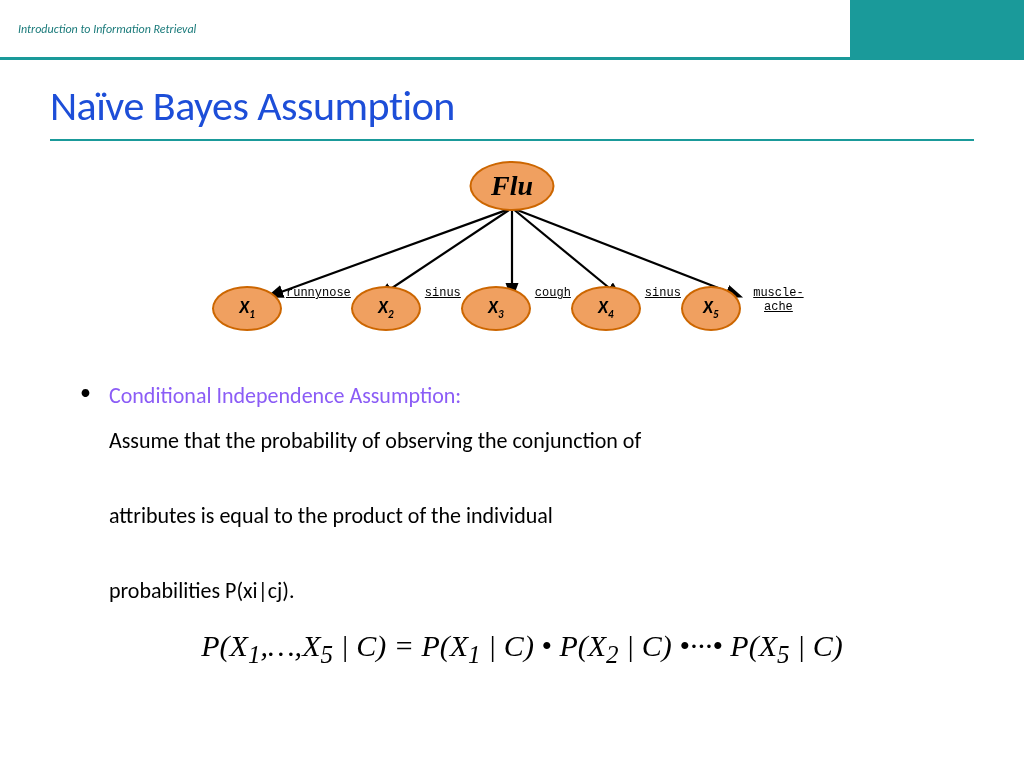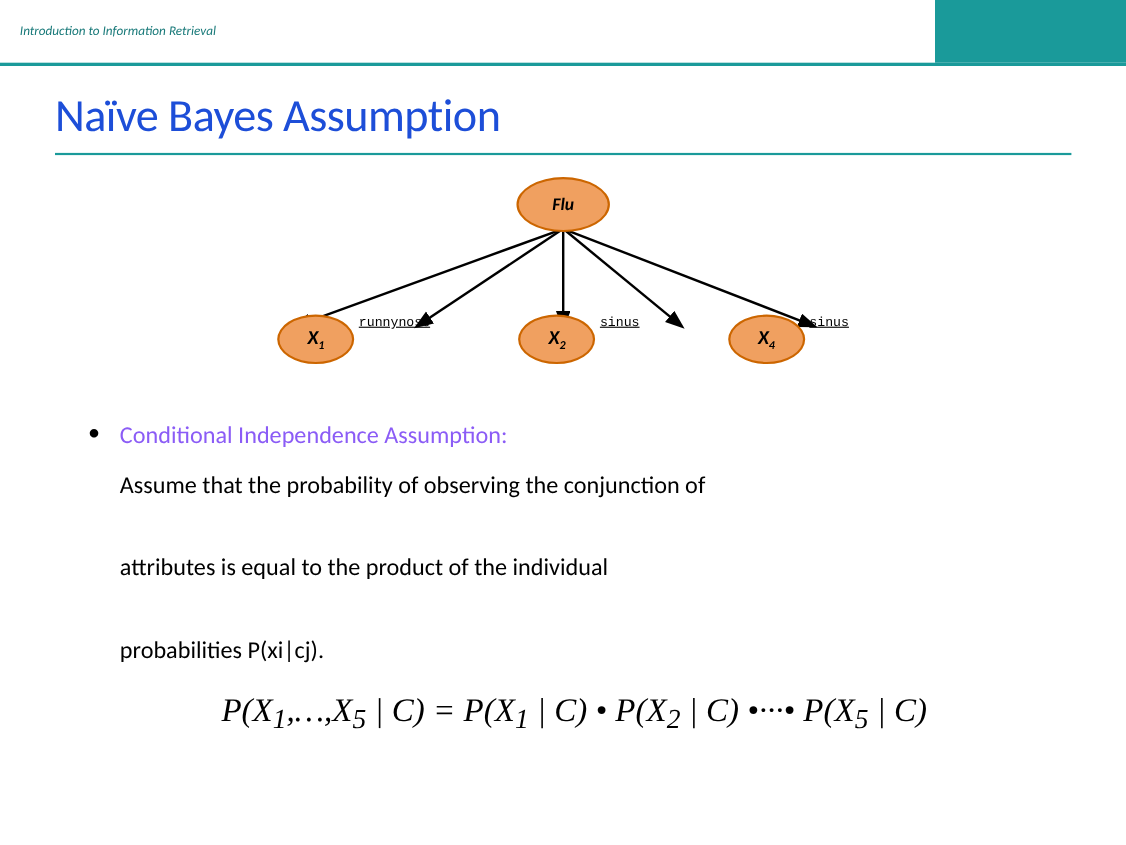--- a/index.html
+++ b/index.html
@@ -96,21 +96,22 @@
       border: 2.5px solid #cc6600;
       border-radius: 50%;
       font-style: italic;
       font-weight: bold;
       color: #000;
     }
 
     .oval-flu {
       width: 85px;
       height: 50px;
-      font-size: 16px;
+      font-size: 28px;
+      font-family: Liberation Serif, serif;
     }
 
     .oval-x {
       width: 70px;
       height: 45px;
       font-size: 18px;
     }
 
     
     #diagram-svg {
@@ -264,23 +265,35 @@
           <span class="x-label">runnynose</span>
         </div>
         <div class="x-node-wrapper">
           <div class="oval oval-x">
             <span>X<span class="sub">2</span></span>
           </div>
           <span class="x-label">sinus</span>
         </div>
         <div class="x-node-wrapper">
           <div class="oval oval-x">
+            <span>X<span class="sub">3</span></span>
+          </div>
+          <span class="x-label">cough</span>
+        </div>
+        <div class="x-node-wrapper">
+          <div class="oval oval-x">
             <span>X<span class="sub">4</span></span>
           </div>
           <span class="x-label">sinus</span>
+        </div>
+        <div class="x-node-wrapper">
+          <div class="oval oval-x">
+            <span>X<span class="sub">5</span></span>
+          </div>
+          <span class="x-label">muscle-ache</span>
         </div>
       </div>
     </div>
   </div>
 
   <div id="bullets">
     <div class="bullet-item">
       <span class="bullet-dot">•</span>
       <div>
         <span class="bullet-text">Conditional Independence Assumption:</span>

